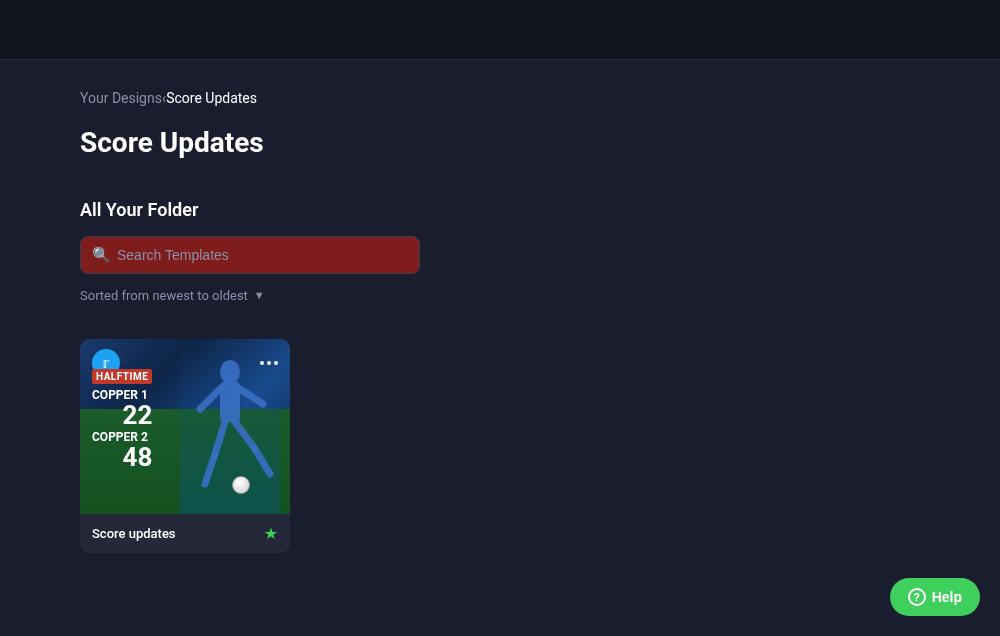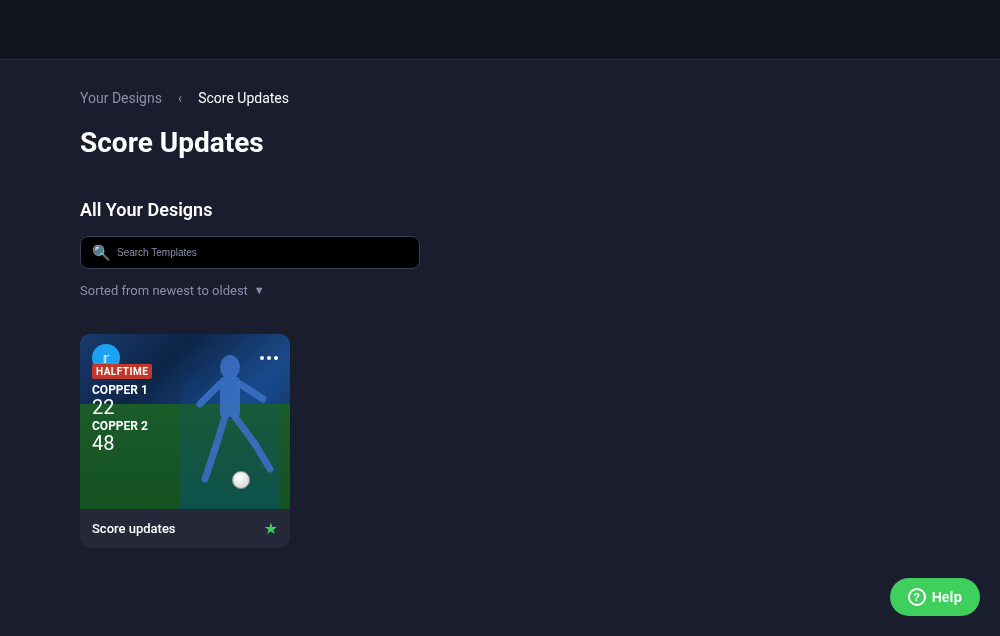--- a/index.html
+++ b/index.html
@@ -24,21 +24,21 @@
 
     
     .main-content {
       padding: 20px 80px;
     }
 
     
     .breadcrumb {
       display: flex;
       align-items: center;
-      gap: 16px;
+      gap: 0;
       margin-top: 10px;
       margin-bottom: 20px;
       font-size: 14px;
       color: #8b8fa8;
     }
 
     .breadcrumb-link {
       color: #8b8fa8;
       cursor: pointer;
       text-decoration: none;
@@ -98,26 +98,26 @@
       position: absolute;
       left: 12px;
       top: 50%;
       transform: translateY(-50%);
       color: #8b8fa8;
       font-size: 15px;
     }
 
     .search-input {
       width: 100%;
-      background-color: #000000;
+      background-color: #7f1d1d;
       border: 1px solid #3a3d52;
       border-radius: 8px;
       padding: 10px 12px 10px 36px;
       color: #8b8fa8;
-      font-size: 10px;
+      font-size: 14px;
       outline: none;
     }
 
     .search-input::placeholder {
       color: #8b8fa8;
     }
 
     
     .sort-row {
       display: flex;
@@ -238,23 +238,24 @@
       font-weight: 700;
       text-transform: uppercase;
     }
 
     .team-name span {
       color: #ffffff;
     }
 
     .score-number {
       color: #ffffff;
-      font-size: 20px;
-      font-weight: 400;
+      font-size: 26px;
+      font-weight: 700;
       line-height: 1;
+      text-align: right;
     }
 
     
     .player-silhouette {
       position: absolute;
       right: 10px;
       top: 10px;
       bottom: 0;
       width: 100px;
       z-index: 1;
@@ -338,21 +339,21 @@
     <span class="breadcrumb-link">Your Designs</span>
     <span class="breadcrumb-chevron">‹</span>
     <span class="breadcrumb-current">Score Updates</span>
   </div>
 
   <div class="page-header">
     <h1 class="page-title">Score Updates</h1>
   </div>
 
   <div>
-    <h2 class="section-title">All Your Designs</h2>
+    <h2 class="section-title">All Your Folder</h2>
 
     <div class="search-container">
       <span class="search-icon-wrap">🔍</span>
       <input class="search-input" type="text" placeholder="Search Templates" style="">
     </div>
 
     <div class="sort-row">
       <span>Sorted from newest to oldest</span>
       <span class="sort-chevron">▼</span>
     </div>

